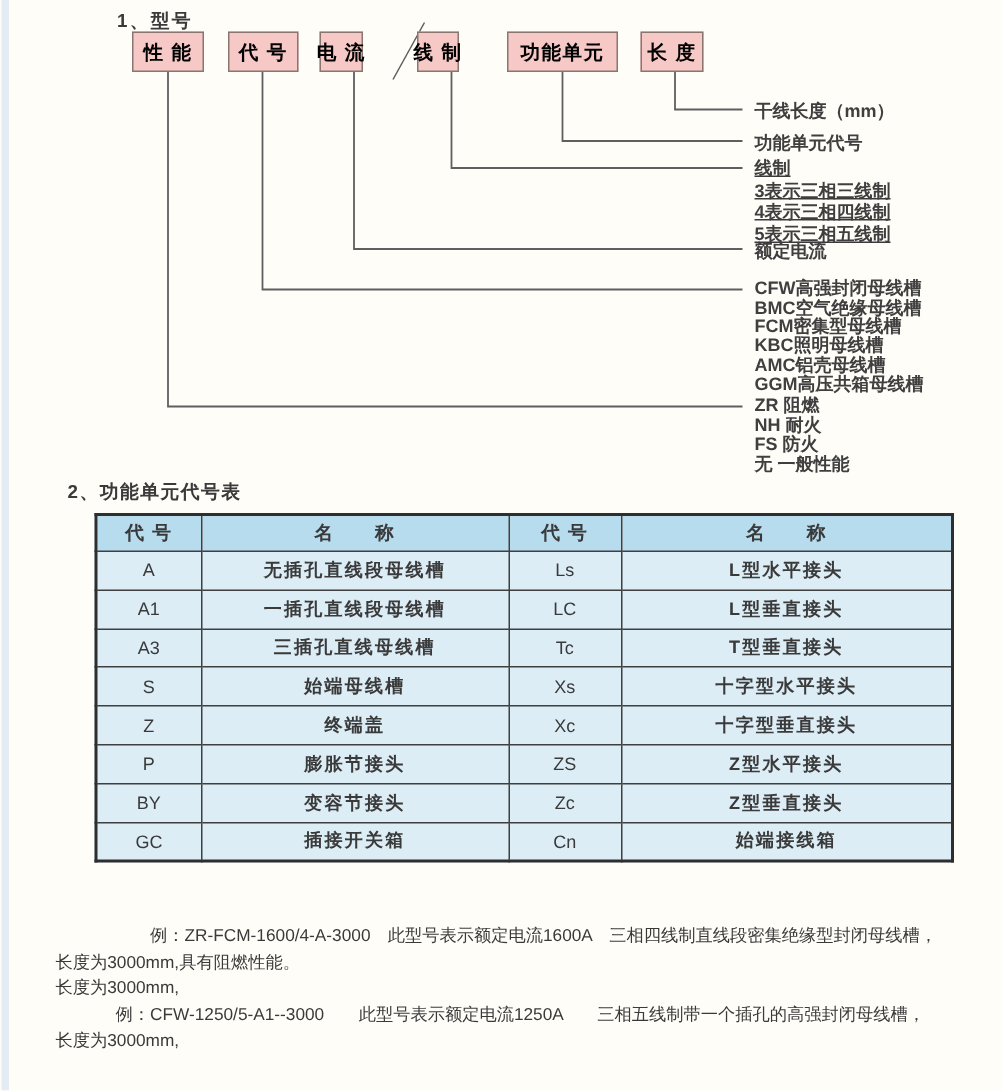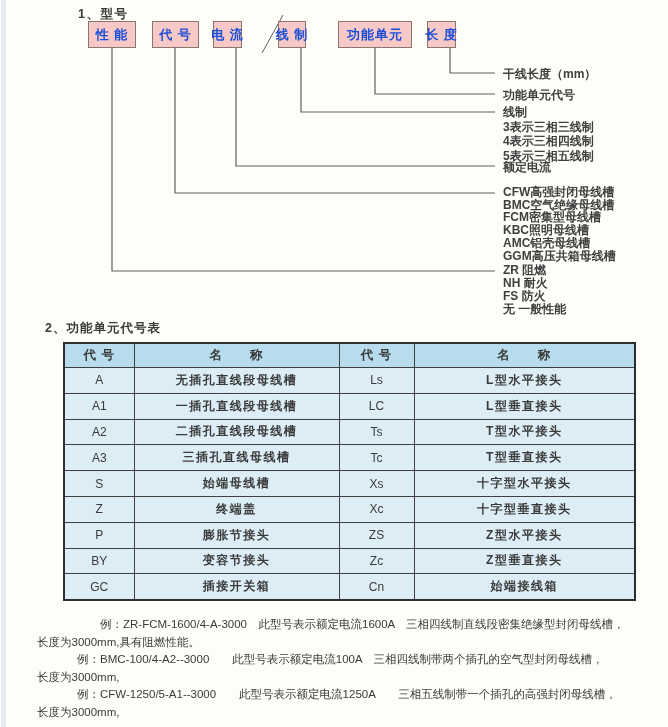--- a/index.html
+++ b/index.html
@@ -9,21 +9,21 @@
     font-family:"Liberation Sans", sans-serif; color:#3a3a3a;
   }
   .edge-strip { position:absolute; left:1px; top:0; width:5px; height:727px; background:#e3ebf4; }
   .h1 { position:absolute; left:78px; top:6px; font-size:12.5px; font-weight:bold; letter-spacing:1.5px;text-align:right; }
   .h2 { position:absolute; left:45px; top:320px; font-size:12.5px; font-weight:bold; letter-spacing:1px; }
   svg.conn { position:absolute; left:0; top:0; }
   .mbox {
     position:absolute; top:21px; height:27px; box-sizing:border-box;
     background:#f6c9c6; border:1.6px solid #8a7570;
     display:flex; align-items:center; justify-content:center;
-    font-size:13px; font-weight:bold; color:#1d4ed8; letter-spacing:1px;
+    font-size:13px; font-weight:bold; color:#000000; letter-spacing:1px;
     white-space:pre;
   }
   .callout, .callout-block div {
     font-size:12px; font-weight:600; color:#3f3f3f; white-space:nowrap;
   }
   .callout { position:absolute; left:503px; }
   .callout-block { position:absolute; left:503px; }
   .tablewrap { position:absolute; left:63px; top:342px; }
   table.codes {
     border-collapse:collapse; table-layout:fixed; width:571px;
@@ -60,26 +60,26 @@
       <polyline points="450,48 450,73 495,73"></polyline>
       <line x1="262" y1="53" x2="283" y2="15" stroke-width="1"></line>
     </g>
   </svg>
 
   <div class="mbox" style="left:88px;width:48px;">性 能</div>
   <div class="mbox" style="left:152px;width:47px;">代 号</div>
   <div class="mbox" style="left:213px;width:29px;">电 流</div>
   <div class="mbox" style="left:278px;width:28px;">线 制</div>
   <div class="mbox" style="left:338px;width:74px;">功能单元</div>
-  <div class="mbox" style="left:427px;width:29px;">长 度</div>
+  <div class="mbox" style="left:427px;width:42px;">长 度</div>
 
   <div class="callout" style="top:66px;">干线长度（mm）</div>
   <div class="callout" style="top:87px;">功能单元代号</div>
 
-  <div class="callout-block" style="top:105px; line-height:14.5px;">
+  <div class="callout-block" style="top:105px; line-height:14.5px;text-decoration:underline;">
     <div>线制</div>
     <div>3表示三相三线制</div>
     <div>4表示三相四线制</div>
     <div>5表示三相五线制</div>
   </div>
 
   <div class="callout" style="top:159px;">额定电流</div>
 
   <div class="callout-block" style="top:186px; line-height:12.7px;">
     <div>CFW高强封闭母线槽</div>
@@ -122,26 +122,20 @@
           <td>Ls</td>
           <td class="name">L型水平接头</td>
         </tr>
         <tr>
           <td>A1</td>
           <td class="name">一插孔直线段母线槽</td>
           <td>LC</td>
           <td class="name">L型垂直接头</td>
         </tr>
         <tr>
-          <td>A2</td>
-          <td class="name">二插孔直线段母线槽</td>
-          <td>Ts</td>
-          <td class="name">T型水平接头</td>
-        </tr>
-        <tr>
           <td>A3</td>
           <td class="name">三插孔直线母线槽</td>
           <td>Tc</td>
           <td class="name">T型垂直接头</td>
         </tr>
         <tr>
           <td>S</td>
           <td class="name">始端母线槽</td>
           <td>Xs</td>
           <td class="name">十字型水平接头</td>
@@ -170,18 +164,17 @@
           <td>Cn</td>
           <td class="name">始端接线箱</td>
         </tr>
       </tbody>
     </table>
   </div>
 
   <div class="examples">
     <div class="ex-a">例：ZR-FCM-1600/4-A-3000　此型号表示额定电流1600A　三相四线制直线段密集绝缘型封闭母线槽，</div>
     <div class="ex-b">长度为3000mm,具有阻燃性能。</div>
-    <div class="ex-c">例：BMC-100/4-A2--3000　　此型号表示额定电流100A　三相四线制带两个插孔的空气型封闭母线槽，</div>
     <div class="ex-b">长度为3000mm,</div>
     <div class="ex-c">例：CFW-1250/5-A1--3000　　此型号表示额定电流1250A　　三相五线制带一个插孔的高强封闭母线槽，</div>
     <div class="ex-b">长度为3000mm,</div>
   </div>
 </div>
 
 </body></html>

